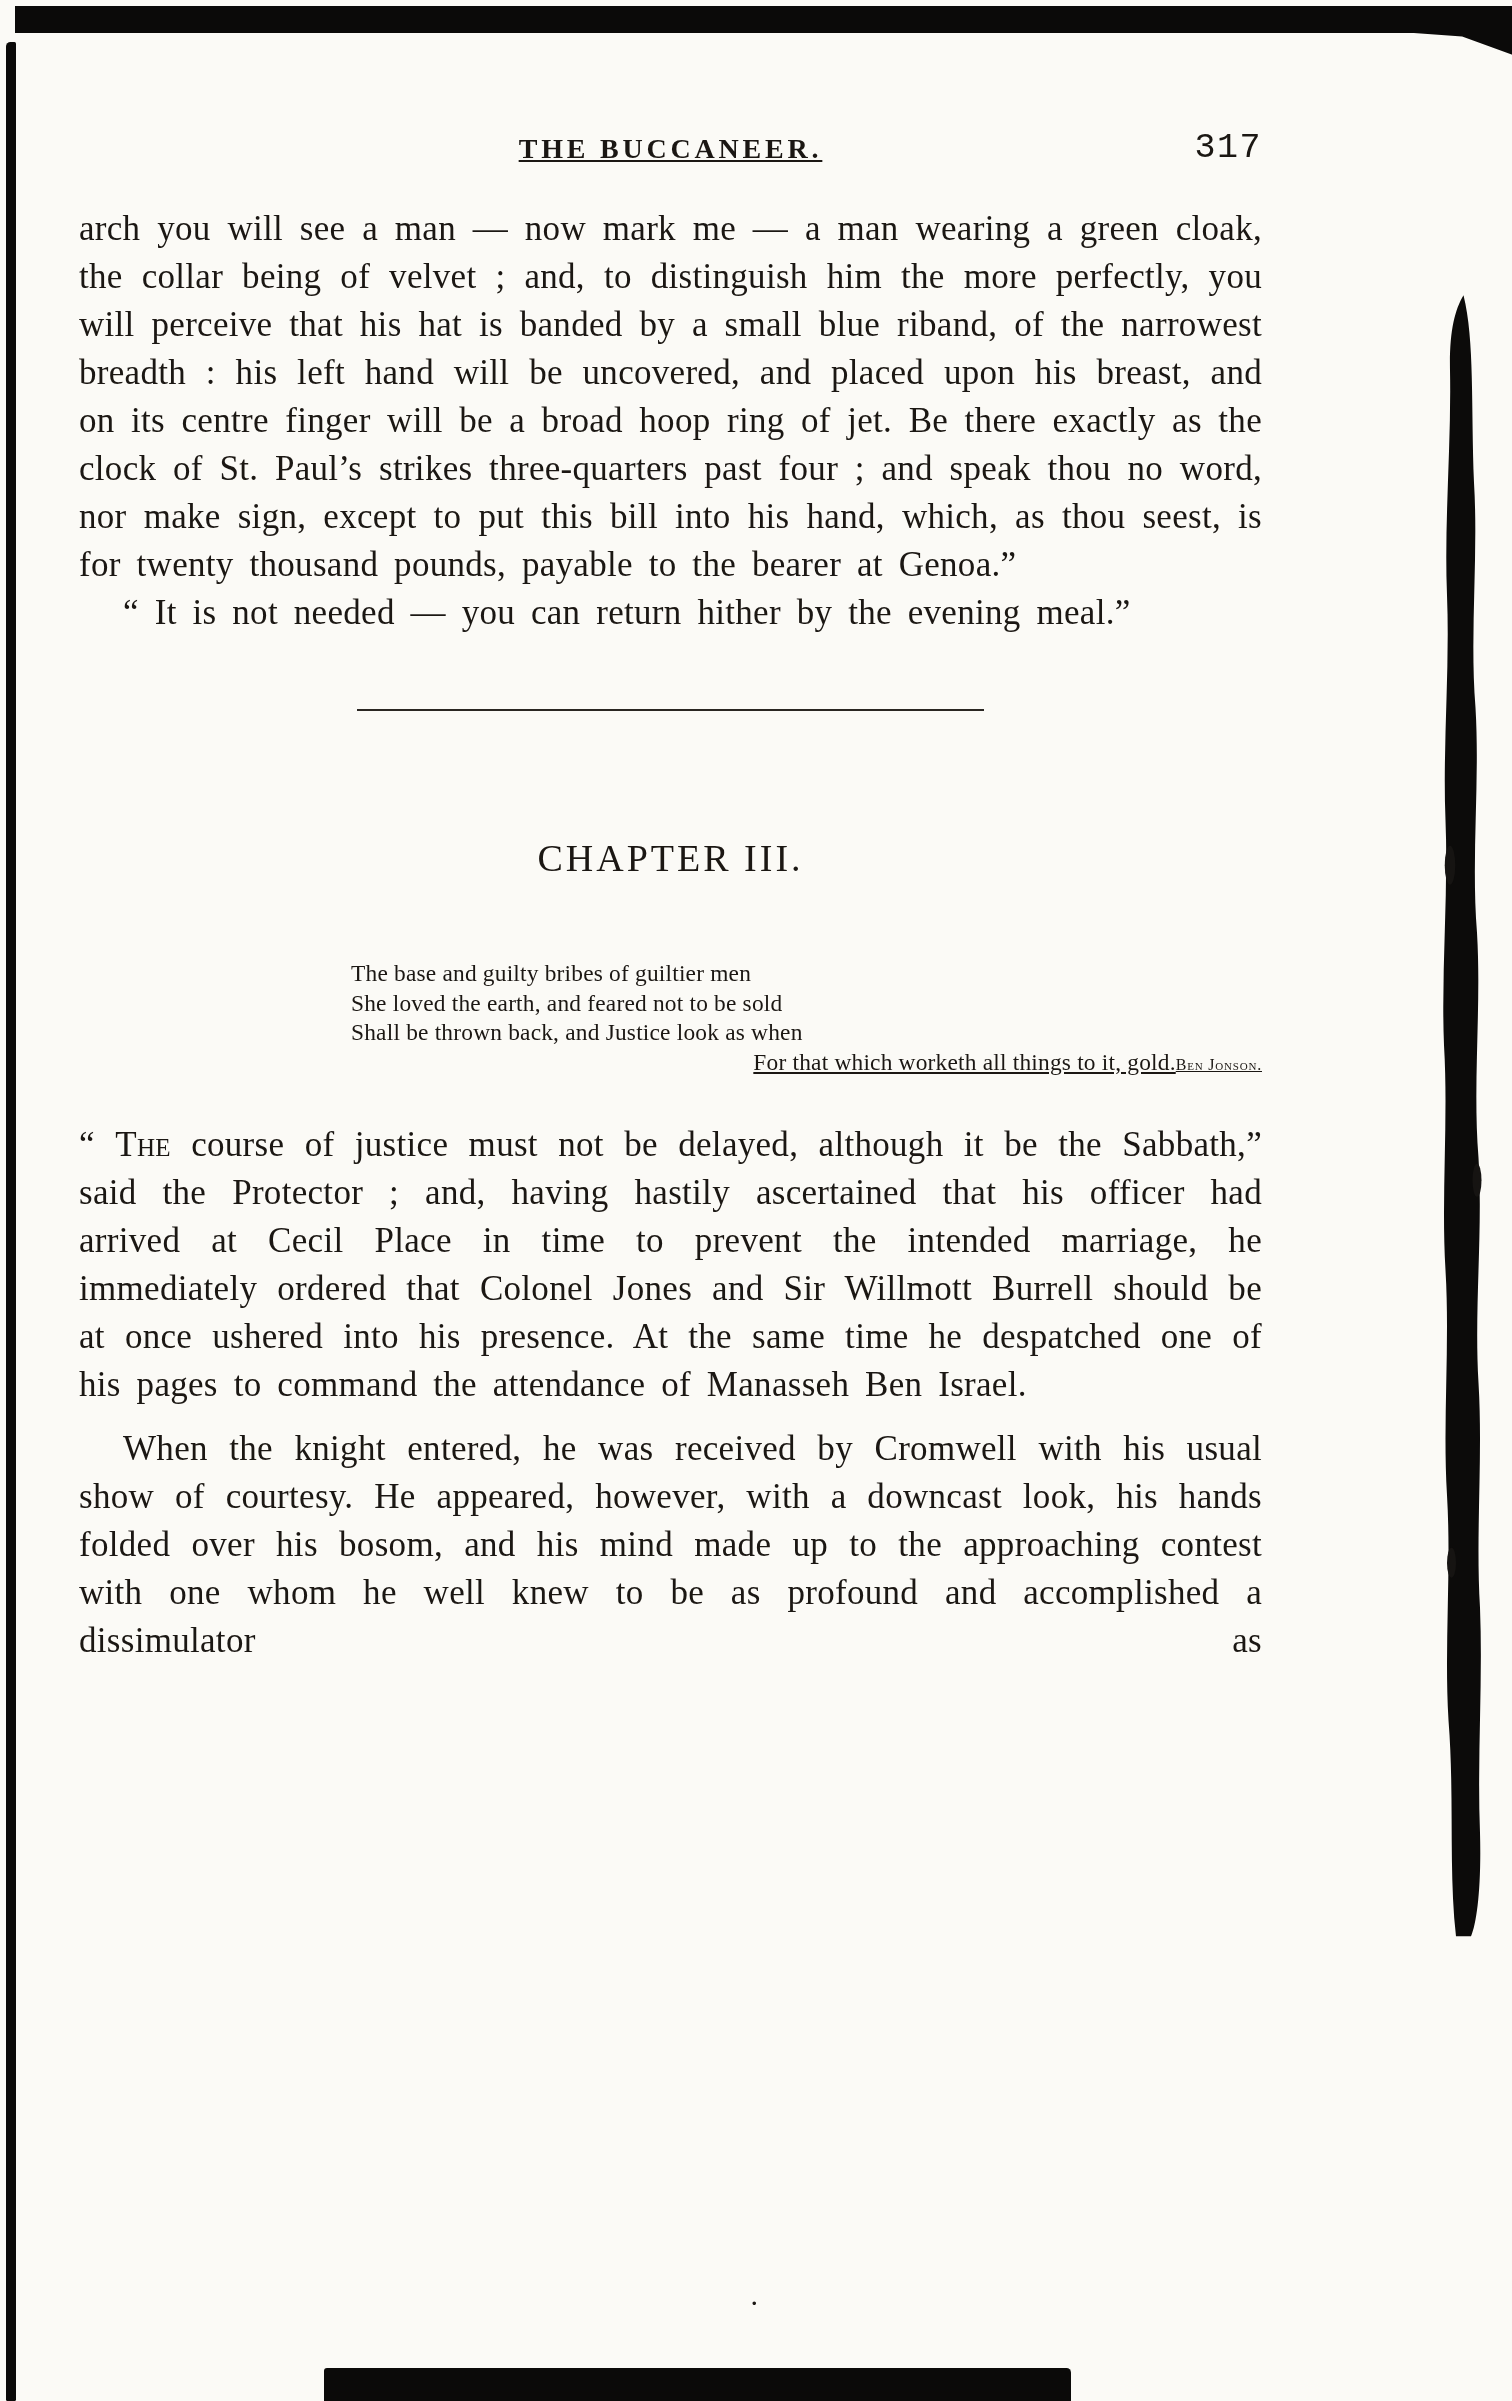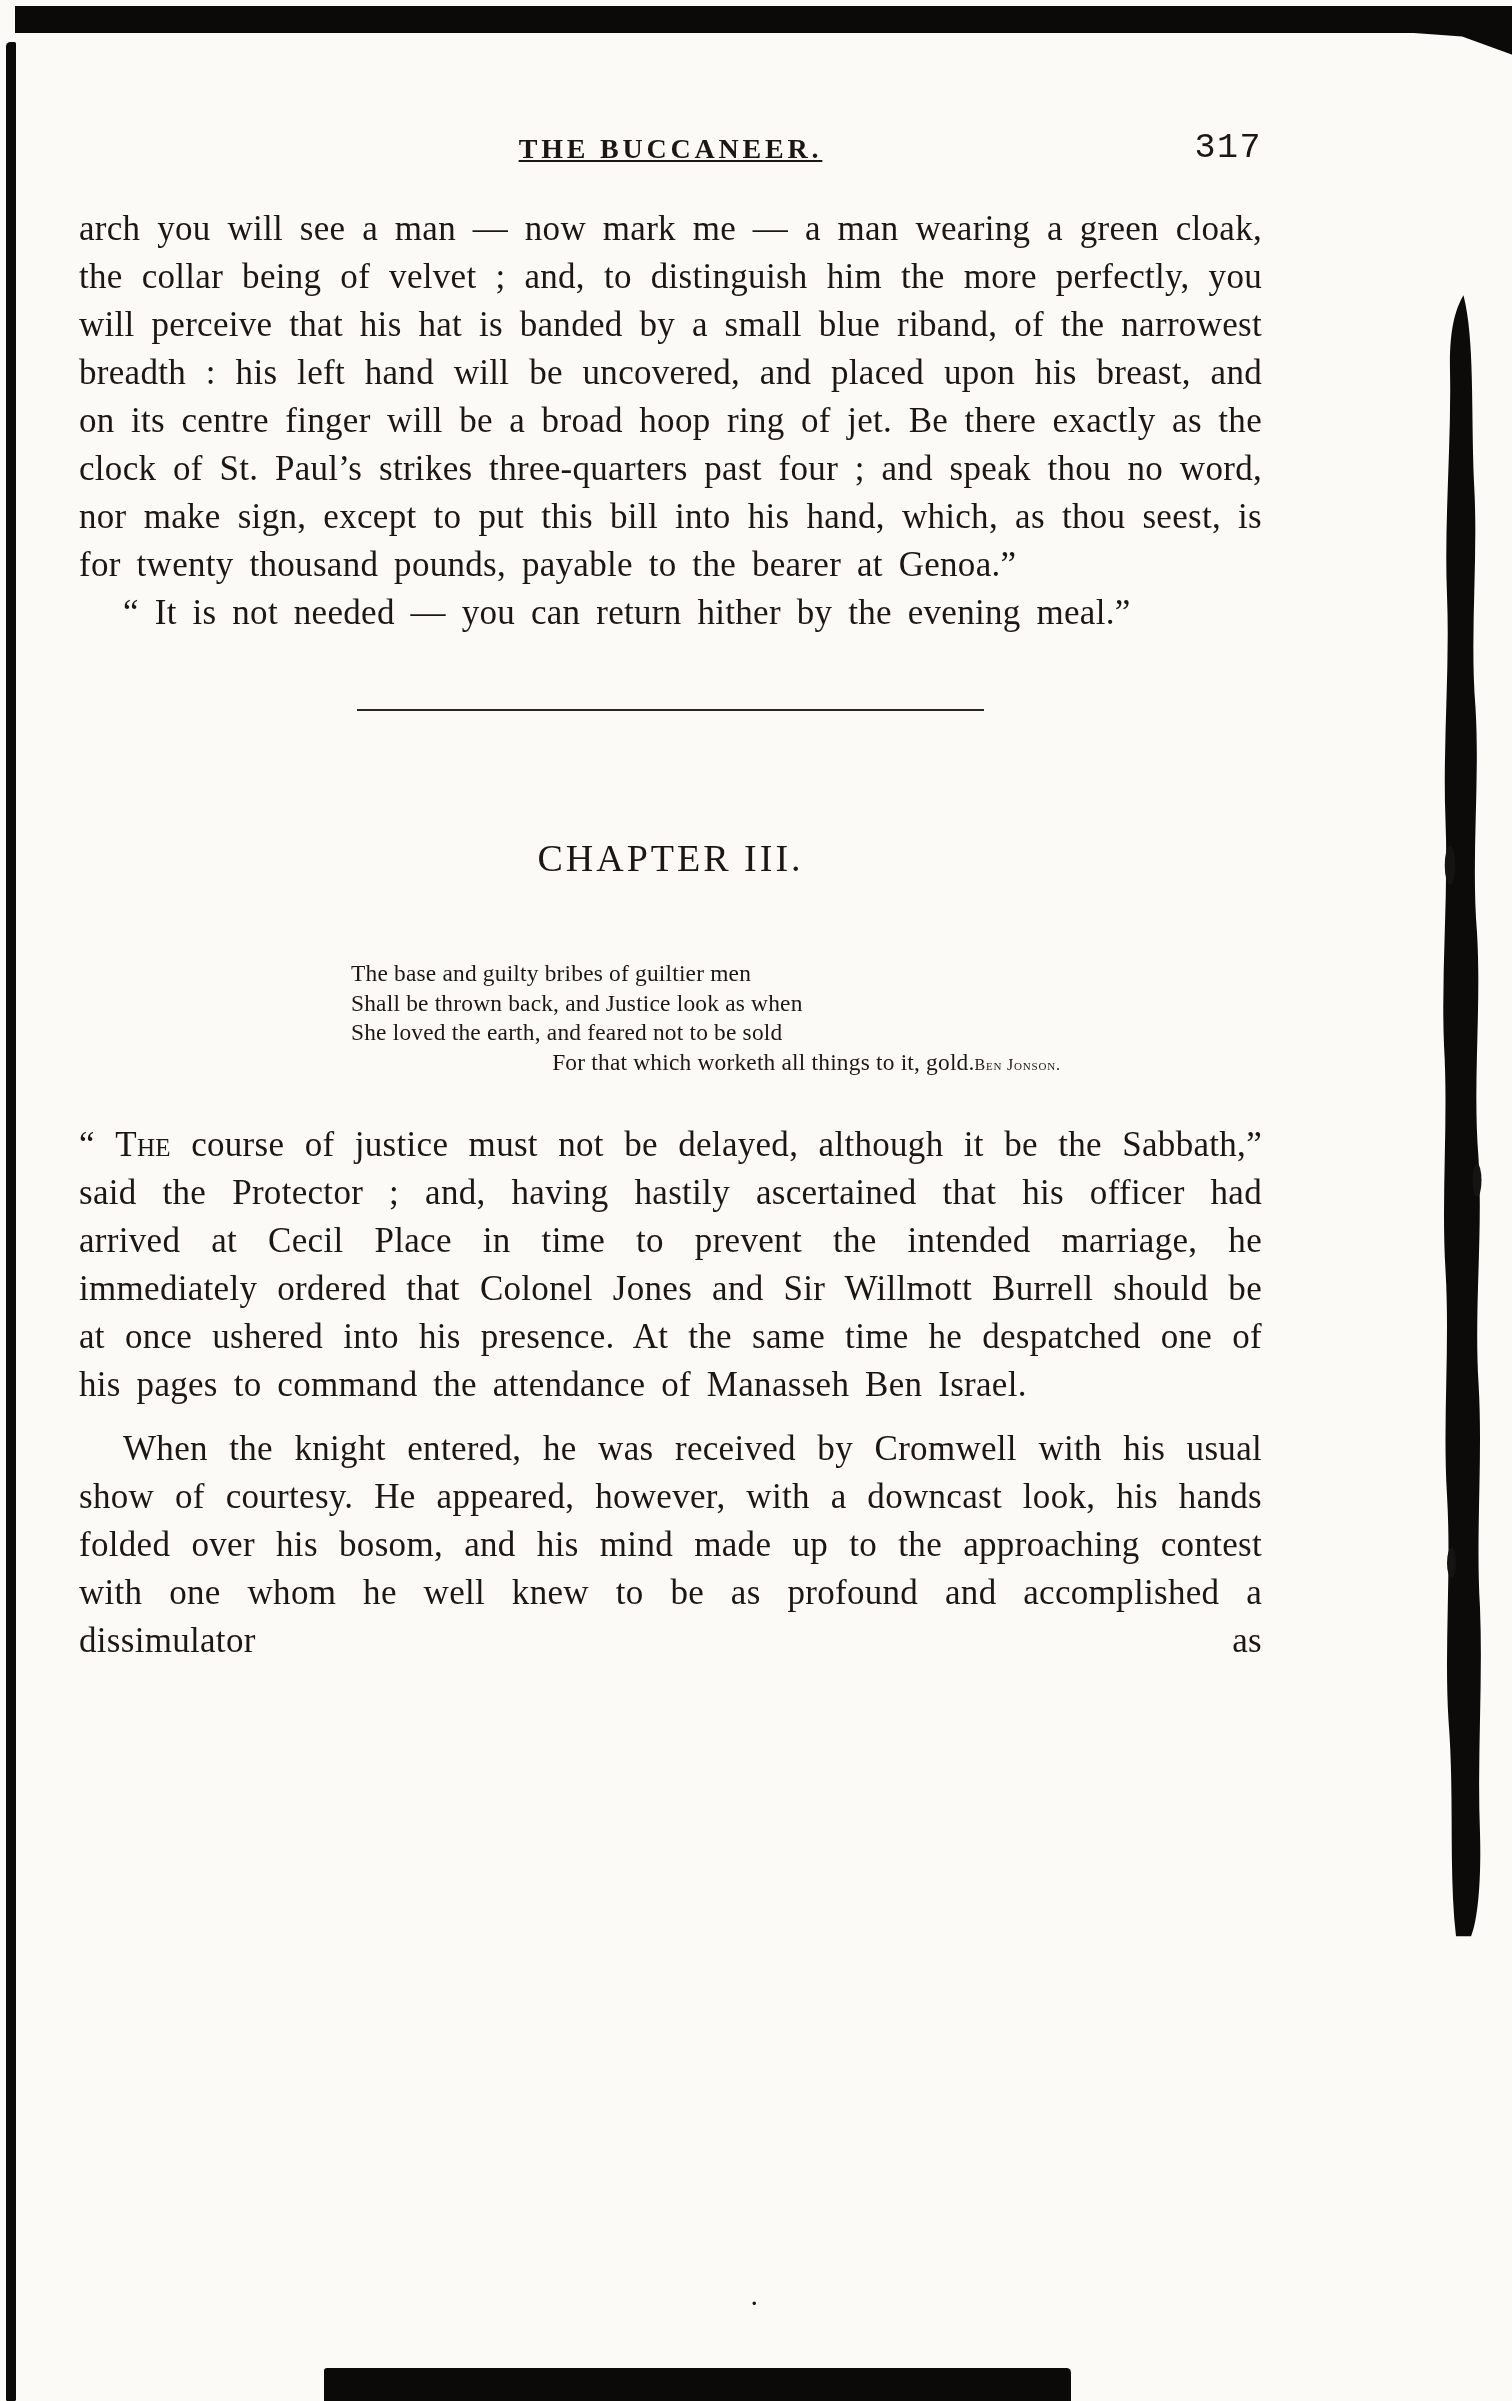--- a/index.html
+++ b/index.html
@@ -86,21 +86,21 @@
     text-align:center;
     font-size:38px;letter-spacing:3px;
     font-weight:normal;
   }
 
   .epigraph{
     margin-top:79px;margin-left:272px;width:911px;
     font-size:23.4px;line-height:29.5px;
     letter-spacing:0.2px;
   }
-  .epigraph-last{display:flex;justify-content:center;align-items:baseline;}
+  .epigraph-last{display:flex;justify-content:flex-end;align-items:baseline;text-decoration:underline;}
   .smallcaps{font-variant:small-caps;}
   .attribution{font-size:16px;letter-spacing:0.8px;}
 
   .section{margin-top:42px;}
   .section p + p{margin-top:16px;}
 </style>
 </head>
 <body>
 
 <div class="page">
@@ -137,22 +137,22 @@
 
     <p class="noindent">arch you will see a man — now mark me — a man wearing a green cloak, the collar being of velvet ; and, to distinguish him the more perfectly, you will perceive that his hat is banded by a small blue riband, of the narrowest breadth : his left hand will be uncovered, and placed upon his breast, and on its centre finger will be a broad hoop ring of jet.  Be there exactly as the clock of St. Paul’s strikes three-quarters past four ; and speak thou no word, nor make sign, except to put this bill into his hand, which, as thou seest, is for twenty thousand pounds, payable to the bearer at Genoa.”</p>
     <p class="indent">“ It is not needed — you can return hither by the evening meal.”</p>
 
     <div class="divider"></div>
 
     <h2 class="chapter-heading">CHAPTER III.</h2>
 
     <div class="epigraph">
       <div>The base and guilty bribes of guiltier men</div>
+      <div>She loved the earth, and feared not to be sold</div>
       <div>Shall be thrown back, and Justice look as when</div>
-      <div>She loved the earth, and feared not to be sold</div>
       <div class="epigraph-last">
         <span>For that which worketh all things to it, gold.</span>
         <span class="smallcaps attribution">Ben Jonson.</span>
       </div>
     </div>
 
     <div class="section">
       <p class="noindent"><span>“ </span><span class="smallcaps">The</span><span> course of justice must not be delayed, although it be the Sabbath,” said the Protector ; and, having hastily ascertained that his officer had arrived at Cecil Place in time to prevent the intended marriage, he immediately ordered that Colonel Jones and Sir Willmott Burrell should be at once ushered into his presence.  At the same time he despatched one of his pages to command the attendance of Manasseh Ben Israel.</span></p>
       <p class="indent cont-last">When the knight entered, he was received by Cromwell with his usual show of courtesy.  He appeared, however, with a downcast look, his hands folded over his bosom, and his mind made up to the approaching contest with one whom he well knew to be as profound and accomplished a dissimulator as</p>
     </div>

